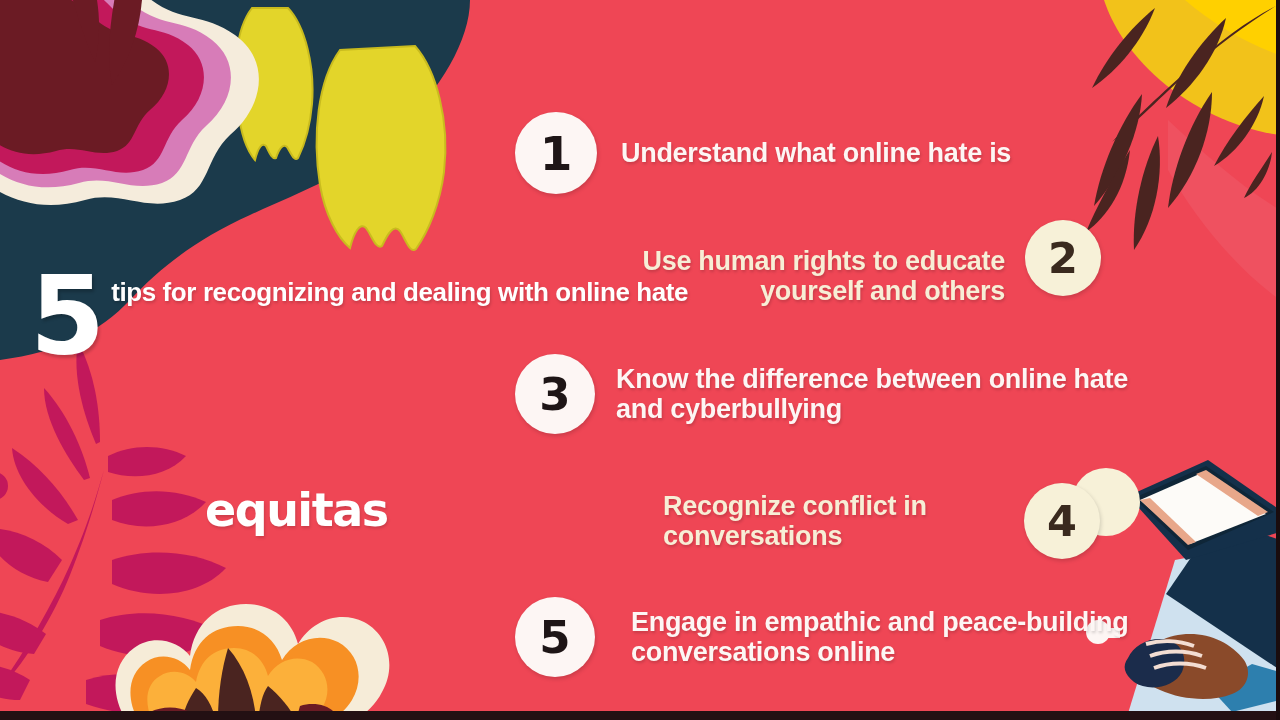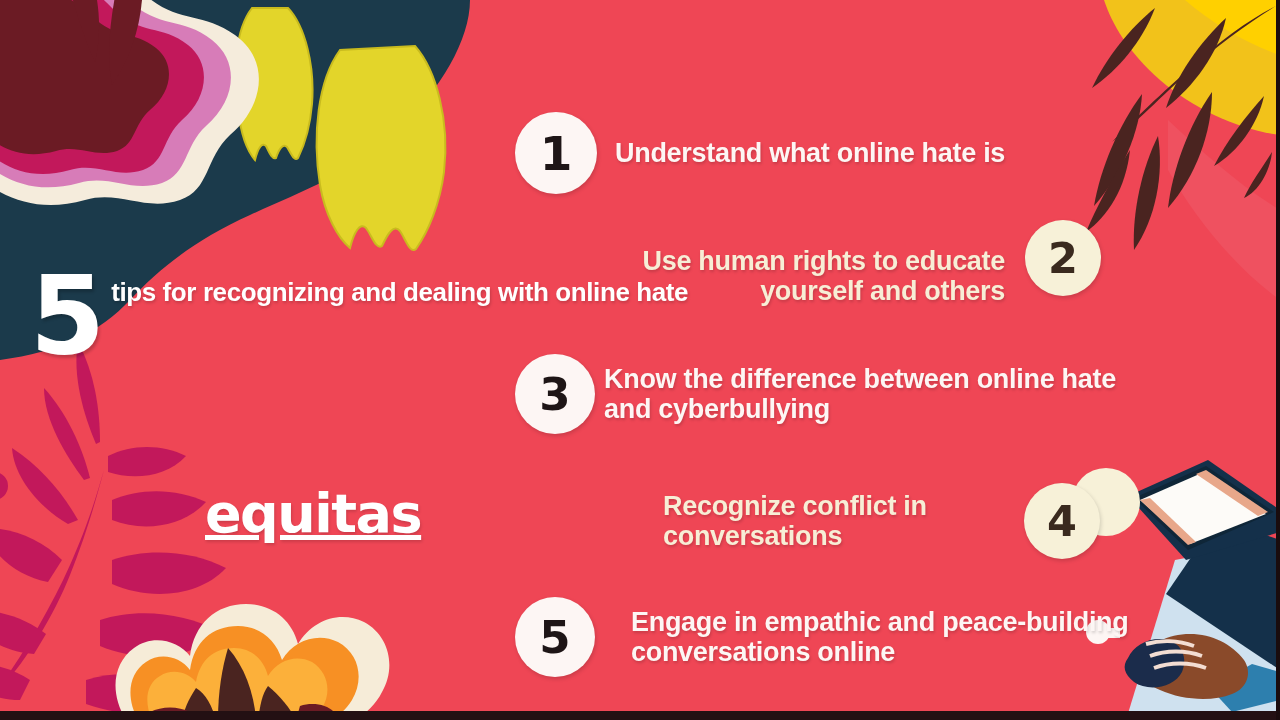--- a/index.html
+++ b/index.html
@@ -41,25 +41,24 @@
   }
   .headline-text {
     font-size: 26px; line-height: 1.08; font-weight: 700; color: #ffffff;
     padding-top: 6px; letter-spacing: -0.4px;
     text-shadow: 1px 2px 3px rgba(0,0,0,0.18);
   }
 
   
   .logo {
     position: absolute; left: 205px; top: 487px; z-index: 20;
-    font-size: 54px; font-weight: 700; color: #ffffff;
+    font-size: 46px; font-weight: 700; color: #ffffff;
     letter-spacing: -1.5px; line-height: 1;
     font-family: "DejaVu Sans", sans-serif;
     text-shadow: 1px 2px 3px rgba(0,0,0,0.15);
-    text-decoration: underline;
   }
 
   
   .tips { position: absolute; left: 505px; top: 0; width: 660px; height: 720px; z-index: 25; }
 
   .tip { position: absolute; display: flex; align-items: center; }
   .tip.right { flex-direction: row-reverse; }
 
   .badge {
     flex: 0 0 auto;
@@ -76,29 +75,29 @@
     font-size: 27px; line-height: 1.12; font-weight: 700;
     letter-spacing: -0.3px;
     text-shadow: 1px 2px 3px rgba(0,0,0,0.17);
   }
   .tip-text.white { color: #fdf6f4; }
   .tip-text.cream { color: #f7eed6; }
 
   
   #tip-1 { left: 10px;  top: 112px; }
   #tip-1 .badge { width: 82px; height: 82px; font-size: 47px; }
-  #tip-1 .tip-text { margin-left: 18px; }
+  #tip-1 .tip-text { margin-left: 24px; }
 
   #tip-2 { left: 30px; top: 210px; }
   #tip-2 .badge { width: 76px; height: 76px; font-size: 43px; margin-left: 20px; }
   #tip-2 .tip-text { text-align: right; width: 470px; margin-top: 36px; }
 
   #tip-3 { left: 10px;  top: 354px; }
   #tip-3 .badge { width: 80px; height: 80px; font-size: 45px; }
-  #tip-3 .tip-text { margin-left: 9px; }
+  #tip-3 .tip-text { margin-left: 21px; }
 
   #tip-4 { left: 158px; top: 483px; }
   #tip-4 .badge { width: 76px; height: 76px; font-size: 43px; margin-left: 21px; }
   #tip-4 .tip-text { text-align: left; width: 340px; }
 
   #tip-5 { left: 10px;  top: 597px; }
   #tip-5 .badge { width: 80px; height: 80px; font-size: 45px; }
   #tip-5 .tip-text { margin-left: 36px; }
 </style>
 </head>

